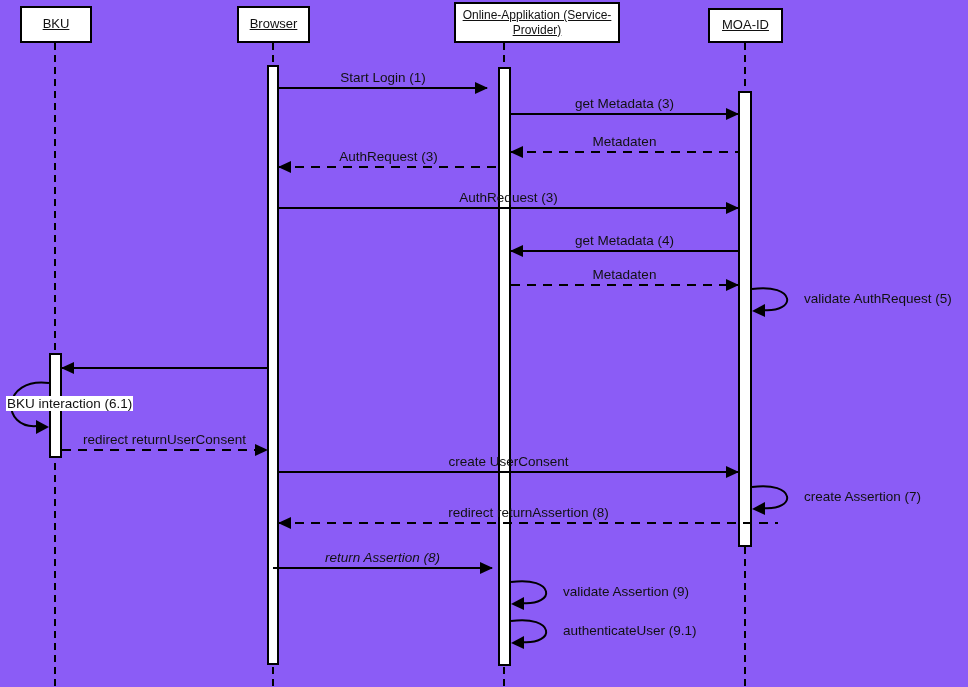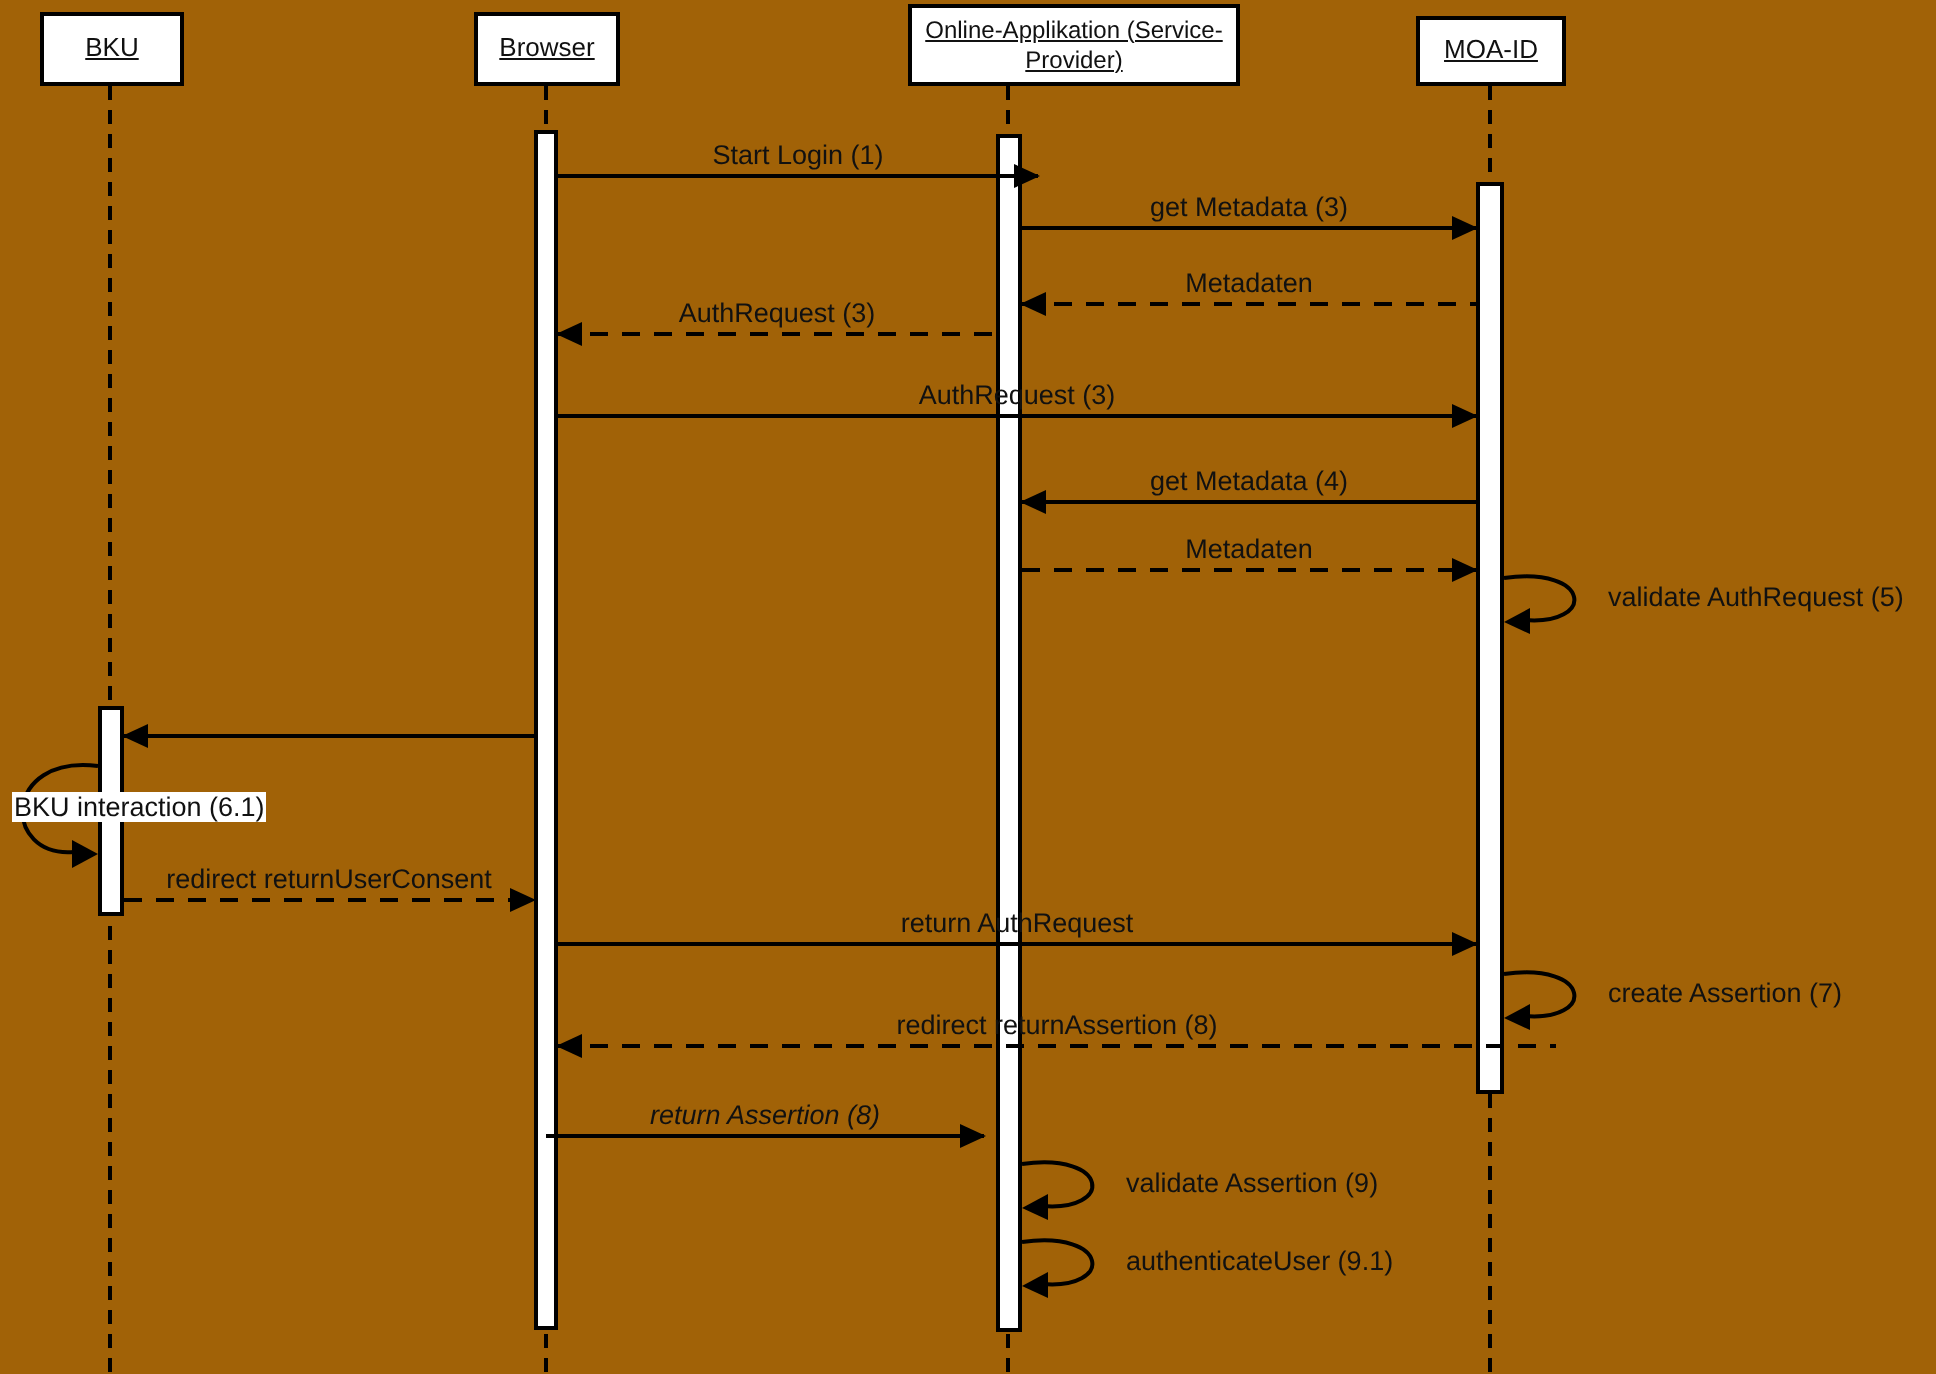--- a/index.html
+++ b/index.html
@@ -1,17 +1,17 @@
 <!DOCTYPE html>
 <html><head>
 <meta charset="utf-8">
 <style>
   html,body { margin:0; padding:0; background:#ffffff; }
   .stage {
-    position:relative; width:968px; height:687px; background:#a16207;
+    position:relative; width:968px; height:687px; background:#8b5cf6;
     font-family:"Liberation Sans", sans-serif; color:#111; overflow:hidden;
   }
   
   .actor {
     position:absolute; box-sizing:border-box; border:2px solid #000; background:#fff;
     display:flex; align-items:center; justify-content:center; text-align:center; z-index:3;
   }
   .actor .actor-label { text-decoration:underline; font-size:13px; line-height:1.25; padding:0 1px; }
   .actor.actor-oa .actor-label { font-size:12px; }
   
@@ -71,21 +71,21 @@
   </div>
   <div class="actor" style="left:708px; top:8px; width:75px; height:35px;">
     <span class="actor-label">MOA-ID</span>
   </div>
 
   <div class="activation" style="left:267px; top:65px; width:12px; height:600px;"></div>
   <div class="activation" style="left:498px; top:67px; width:13px; height:599px;"></div>
   <div class="activation" style="left:738px; top:91px; width:14px; height:456px;"></div>
   <div class="activation" style="left:49px; top:353px; width:13px; height:105px;"></div>
 
-  <div class="msg" style="left:279px; top:67px; width:208px;padding-left:32px;">
+  <div class="msg" style="left:279px; top:67px; width:208px;">
     <div class="msg-label">Start Login (1)</div>
     <div class="line solid"></div>
     <span class="ah ah-right"></span>
   </div>
 
   <div class="msg" style="left:511px; top:93px; width:227px;">
     <div class="msg-label">get Metadata (3)</div>
     <div class="line solid"></div>
     <span class="ah ah-right"></span>
   </div>
@@ -142,21 +142,21 @@
   </div>
   <span class="bku-loop-label">BKU interaction (6.1)</span>
 
   <div class="msg" style="left:62px; top:429px; width:205px;">
     <div class="msg-label">redirect returnUserConsent</div>
     <div class="line dashed"></div>
     <span class="ah ah-right"></span>
   </div>
 
   <div class="msg" style="left:279px; top:451px; width:459px;">
-    <div class="msg-label">return AuthRequest</div>
+    <div class="msg-label">create UserConsent</div>
     <div class="line solid"></div>
     <span class="ah ah-right"></span>
   </div>
 
   <div class="self-msg" style="left:752px; top:484px;">
     <svg width="48" height="28" viewBox="0 0 48 28" xmlns="http://www.w3.org/2000/svg">
       <path d="M0,3 C44,-3 46,27 10,24" fill="none" stroke="#000" stroke-width="2"></path>
       <polygon points="0,25 13,18 13,31" fill="#000"></polygon>
     </svg>
     <span class="loop-label right-of">create Assertion (7)</span>

